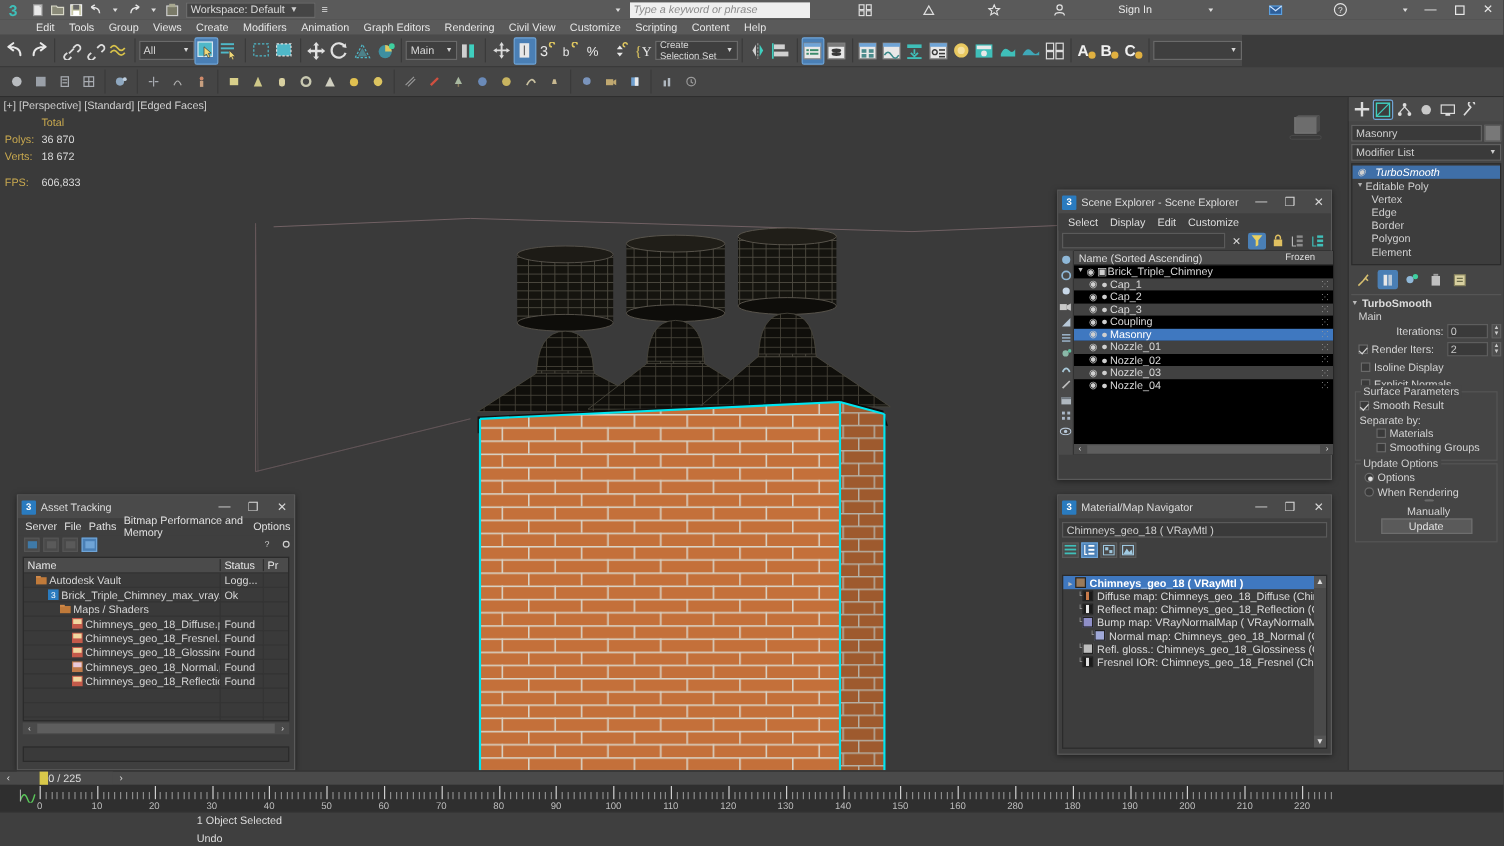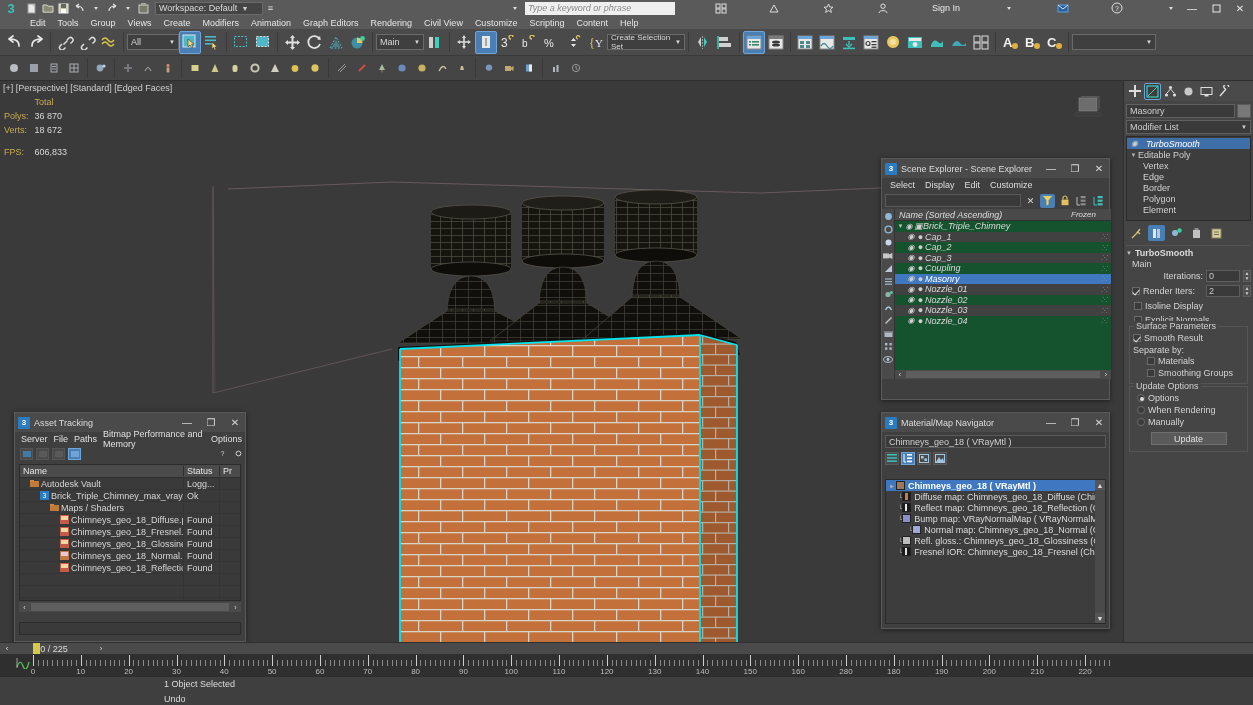--- a/index.html
+++ b/index.html
@@ -23,21 +23,21 @@
   .title-right{margin-left:auto;display:flex;align-items:center;gap:2px;padding-right:2px;}
   .searchbox{width:150px;height:13px;background:#efefef;color:#8a8a8a;font-size:9px;font-style:italic;padding:0 3px;display:flex;align-items:center;}
   .tbicon{width:16px;height:14px;display:flex;align-items:center;justify-content:center;font-size:9px;color:#e8e8e8;margin-left:36px;}
   .winbtn{width:22px;height:16px;display:flex;align-items:center;justify-content:center;font-size:10px;color:#e8e8e8;}
 
   
   .menubar{position:absolute;left:0;top:16px;width:1253px;height:13px;background:#5a5a5a;display:flex;align-items:center;padding-left:24px;}
   .menuitem{font-size:9px;color:#e6e6e6;padding:0 6px;height:13px;display:flex;align-items:center;}
 
   
-  .toolbar{position:absolute;left:0;top:29px;width:1253px;height:27px;background:#4a4a4a;border-bottom:1px solid #3a3a3a;display:flex;align-items:center;padding-left:3px;gap:0px;}
+  .toolbar{position:absolute;left:0;top:29px;width:1035px;height:27px;background:#4a4a4a;border-bottom:1px solid #3a3a3a;display:flex;align-items:center;padding-left:3px;gap:0px;}
   .tb{width:22px;height:23px;display:flex;align-items:center;justify-content:center;border:1px solid transparent;border-radius:2px;position:relative;}
   .tb.act{background:#4a7fb5;border-color:#6fa4d6;}
   .tb svg{display:block;}
   .sep{width:1px;height:20px;background:#3a3a3a;margin:0 3px;}
   .combo{height:16px;background:#3f3f3f;border:1px solid #6a6a6a;color:#d8d8d8;font-size:9px;padding:0 3px;display:flex;align-items:center;justify-content:space-between;}
 
   
   .ribbon{position:absolute;left:0;top:56px;width:1253px;height:25px;background:#454545;border-bottom:1px solid #2e2e2e;display:flex;align-items:center;padding-left:4px;}
   .rb{width:20px;height:20px;display:flex;align-items:center;justify-content:center;}
 
@@ -97,21 +97,21 @@
 
   
   #sceneExplorer{left:881px;top:158px;width:229px;height:242px;}
   .se-toolrow{height:17px;display:flex;align-items:center;padding:0 3px;gap:2px;}
   .se-search{flex:1;height:13px;background:#3a3a3a;border:1px solid #5a5a5a;}
   .se-ic{width:15px;height:14px;display:flex;align-items:center;justify-content:center;font-size:9px;color:#d8d8d8;border-radius:2px;}
   .se-ic.act{background:#4a7fb5;}
   .se-body{position:absolute;left:0;top:50px;width:229px;height:170px;display:flex;}
   .se-vtool{width:13px;background:#4a4a4a;border-right:1px solid #333;display:flex;flex-direction:column;align-items:center;padding-top:2px;gap:2px;}
   .se-vic{width:11px;height:11px;display:flex;align-items:center;justify-content:center;}
-  .se-list{flex:1;background:#14532d;overflow:hidden;position:relative;font-style:italic;}
+  .se-list{flex:1;background:#000000;overflow:hidden;position:relative;}
   .se-hdr{height:12px;background:#4a4a4a;display:flex;align-items:center;font-size:9px;color:#dcdcdc;border-bottom:1px solid #303030;}
   .se-hdr .c1{flex:1;padding-left:4px;}
   .se-hdr .c2{width:40px;font-size:8px;}
   .se-row{height:10.5px;display:flex;align-items:center;font-size:9px;color:#d8d8d8;padding-left:2px;}
   .se-row.alt{background:#414141;}
   .se-row.sel{background:#3f78c0;color:#fff;}
   .se-row .tri{width:7px;font-size:6px;color:#c0c0c0;text-align:center;}
   .se-row .eye{width:10px;text-align:center;font-size:8px;color:#cfcfcf;}
   .se-row .dot{width:9px;text-align:center;font-size:9px;color:#cfcfcf;}
   .se-row .frz{position:absolute;right:4px;font-size:7px;color:#9a9a9a;}
@@ -1033,21 +1033,21 @@
       <div class="grp">
         <div class="grplbl">Update Options</div>
         <div class="chk" style="padding-left:4px;margin-top:2px;">
           <span class="rad on"></span>
           <span>Options</span>
         </div>
         <div class="chk" style="padding-left:4px;">
           <span class="rad"></span>
           <span>When Rendering</span>
         </div>
-        <div class="chk" style="padding-left:4px;">
+        <div class="chk" style="padding-left:4px;flex-direction:column;">
           <span class="rad"></span>
           <span>Manually</span>
         </div>
         <div class="ubtn">Update</div>
       </div>
     </div>
   </div>
 
   <div class="win" id="sceneExplorer">
     <div class="win-tb">

